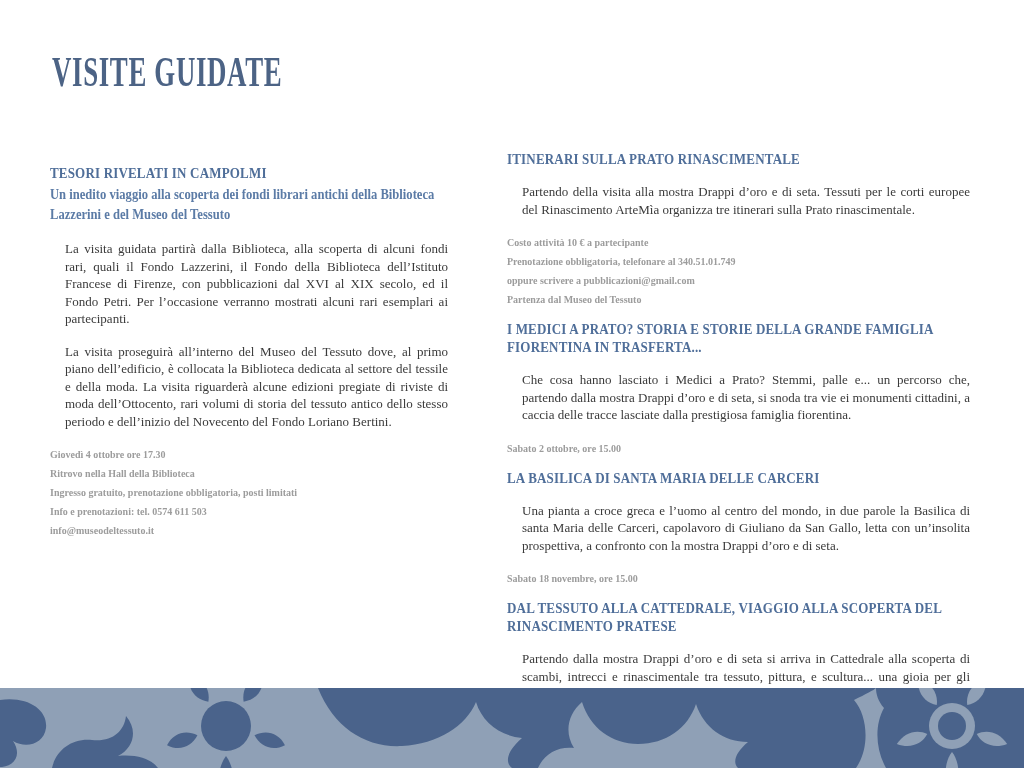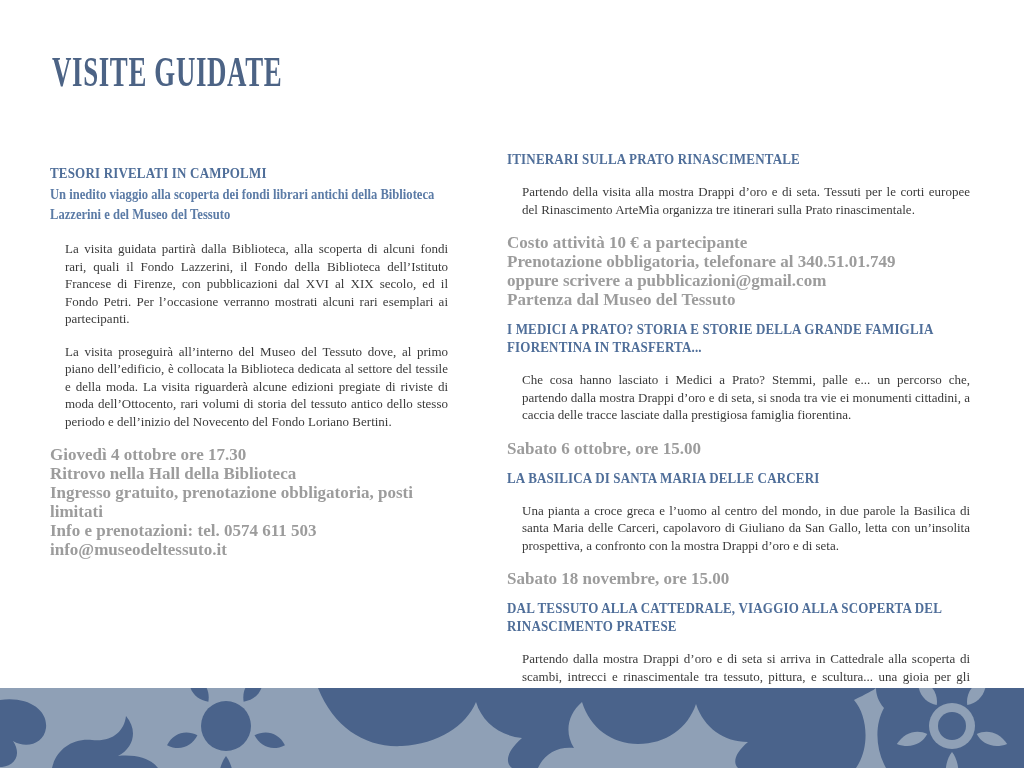--- a/index.html
+++ b/index.html
@@ -25,21 +25,21 @@
   .subtitle{
     margin:0 0 2px 0;font-size:14px;line-height:20px;font-weight:bold;
     color:#5b7ba6;transform:scaleX(0.9);transform-origin:0 0;width:111%;
   }
   .body{
     margin:15px;font-size:13px;line-height:17.5px;color:#3a3a3a;
     text-align:justify;
   }
   .details{margin-top:2px;}
   .detail-line{
-    font-size:17px;line-height:19px;font-weight:bold;color:#9c9c9c;
+    font-size:10px;line-height:19px;font-weight:bold;color:#9c9c9c;
   }
   .band{position:absolute;left:0;bottom:0;width:1024px;height:80px;line-height:0;}
 </style>
 </head>
 <body>
 
 <div class="page">
 
   <h1 class="title">VISITE GUIDATE</h1>
 
@@ -69,21 +69,21 @@
         <div class="detail-line">Prenotazione obbligatoria, telefonare al 340.51.01.749</div>
         <div class="detail-line">oppure scrivere a pubblicazioni@gmail.com</div>
         <div class="detail-line">Partenza dal Museo del Tessuto</div>
       </div>
     </div>
 
     <div class="sec">
       <h2 class="heading">I MEDICI A PRATO? STORIA E STORIE DELLA GRANDE FAMIGLIA FIORENTINA IN TRASFERTA...</h2>
       <p class="body">Che cosa hanno lasciato i Medici a Prato? Stemmi, palle e... un percorso che, partendo dalla mostra Drappi d’oro e di seta, si snoda tra vie ei monumenti cittadini, a caccia delle tracce lasciate dalla prestigiosa famiglia fiorentina.</p>
       <div class="details">
-        <div class="detail-line">Sabato 6 ottobre, ore 15.00</div>
+        <div class="detail-line">Sabato 2 ottobre, ore 15.00</div>
       </div>
     </div>
 
     <div class="sec">
       <h2 class="heading">LA BASILICA DI SANTA MARIA DELLE CARCERI</h2>
       <p class="body">Una pianta a croce greca e l’uomo al centro del mondo, in due parole la Basilica di santa Maria delle Carceri, capolavoro di Giuliano da San Gallo, letta con un’insolita prospettiva, a confronto con la mostra Drappi d’oro e di seta.</p>
       <div class="details">
         <div class="detail-line">Sabato 18 novembre, ore 15.00</div>
       </div>
     </div>

